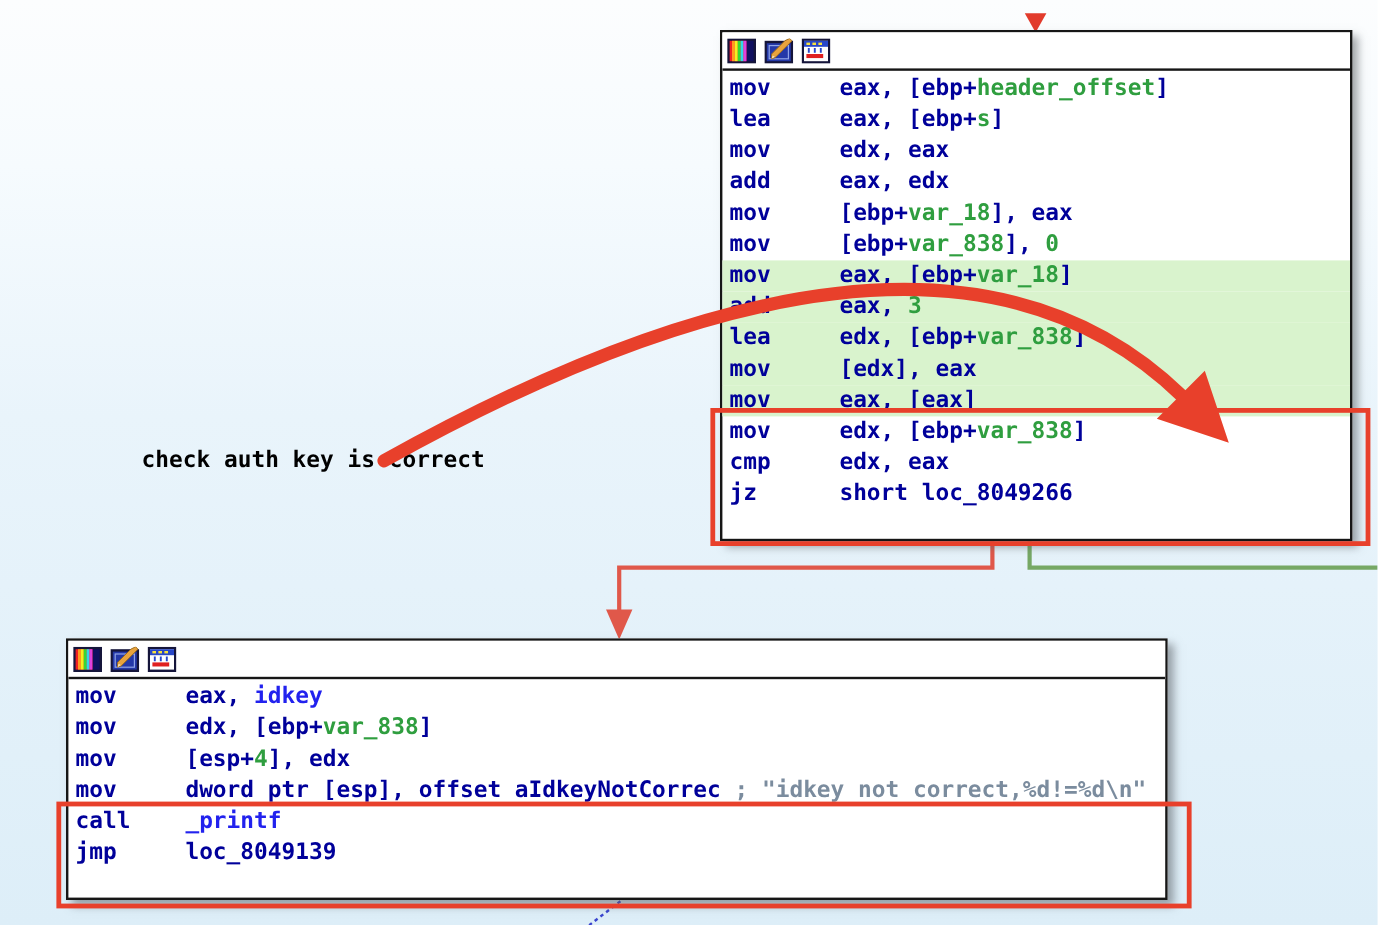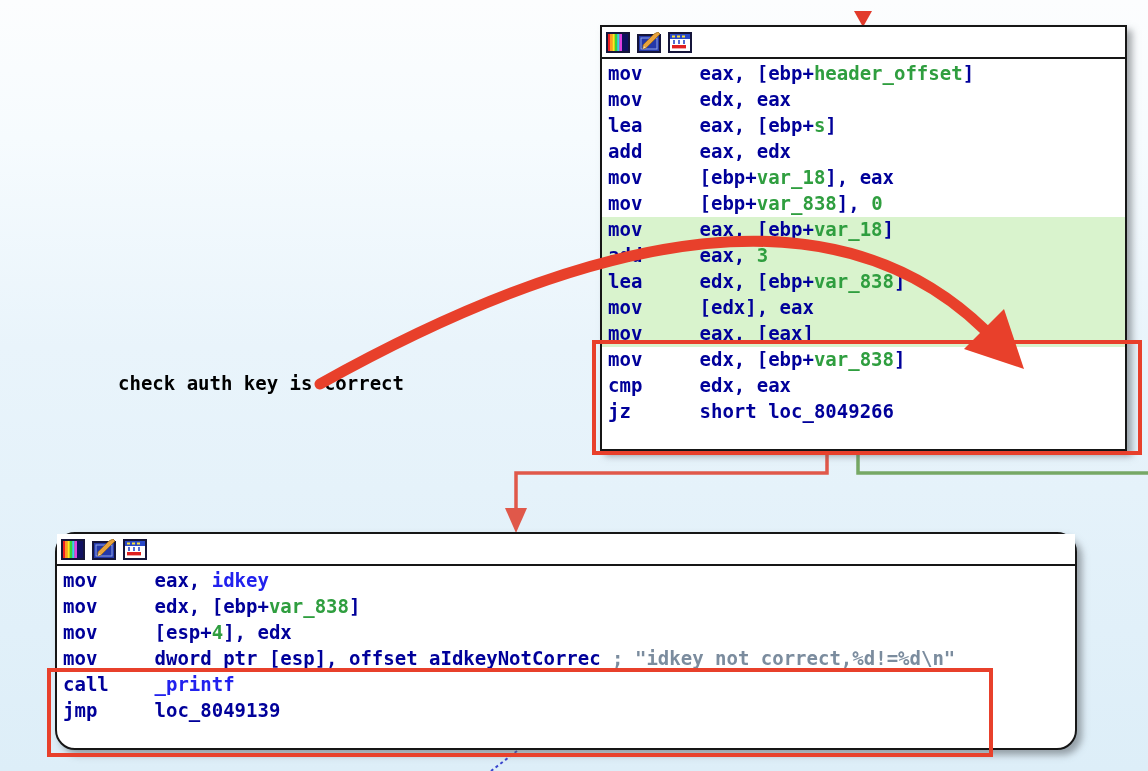--- a/index.html
+++ b/index.html
@@ -48,21 +48,21 @@
   
   #anno-label{
     position:absolute;left:118px;top:372px;
     font-size:19px;font-weight:bold;color:#000;
     white-space:pre;z-index:7;
   }
   
   #overlay{position:absolute;left:0;top:0;z-index:8;pointer-events:none;}
   #edges{position:absolute;left:0;top:0;z-index:2;pointer-events:none;}
   #blk-top{left:600px;top:25px;width:527px;height:426px;z-index:3;}
-  #blk-bottom{left:55px;top:532px;width:1022px;height:218px;z-index:3;border-radius:20px;}
+  #blk-bottom{left:55px;top:532px;width:918px;height:218px;z-index:3;}
   #anno-box-top{left:592px;top:340px;width:550px;height:115px;}
   #anno-box-bottom{left:47px;top:668px;width:946px;height:89px;}
 </style>
 </head>
 <body>
 
 <div id="stage">
 
   <svg id="edges" width="1148" height="771">
     <polygon points="854,11 872,11 863,27" fill="#e23b2c"></polygon>
@@ -100,22 +100,22 @@
           <rect x="4" y="3.5" width="3" height="2" fill="#f7e23c"></rect>
           <rect x="9" y="3.5" width="3" height="2" fill="#f7e23c"></rect>
           <rect x="14" y="3.5" width="3" height="2" fill="#f7e23c"></rect>
           <path d="M6 8 L6 12 M11 8 L11 12 M16 8 L16 12" stroke="#2847c8" stroke-width="1.6"></path>
           <rect x="4" y="13" width="14" height="3.4" fill="#e02020"></rect>
         </svg>
       </div>
     </div>
     <div class="code">
         <div class="asm-line"><span class="c-n">mov     eax, [ebp+</span><span class="c-g">header_offset</span><span class="c-n">]</span></div>
+        <div class="asm-line"><span class="c-n">lea     eax, [ebp+</span><span class="c-g">s</span><span class="c-n">]</span></div>
         <div class="asm-line"><span class="c-n">mov     edx, eax</span></div>
-        <div class="asm-line"><span class="c-n">lea     eax, [ebp+</span><span class="c-g">s</span><span class="c-n">]</span></div>
         <div class="asm-line"><span class="c-n">add     eax, edx</span></div>
         <div class="asm-line"><span class="c-n">mov     [ebp+</span><span class="c-g">var_18</span><span class="c-n">], eax</span></div>
         <div class="asm-line"><span class="c-n">mov     [ebp+</span><span class="c-g">var_838</span><span class="c-n">], </span><span class="c-g">0</span></div>
         <div class="asm-line hl"><span class="c-n">mov     eax, [ebp+</span><span class="c-g">var_18</span><span class="c-n">]</span></div>
         <div class="asm-line hl"><span class="c-n">add     eax, </span><span class="c-g">3</span></div>
         <div class="asm-line hl"><span class="c-n">lea     edx, [ebp+</span><span class="c-g">var_838</span><span class="c-n">]</span></div>
         <div class="asm-line hl"><span class="c-n">mov     [edx], eax</span></div>
         <div class="asm-line hl"><span class="c-n">mov     eax, [eax]</span></div>
         <div class="asm-line"><span class="c-n">mov     edx, [ebp+</span><span class="c-g">var_838</span><span class="c-n">]</span></div>
         <div class="asm-line"><span class="c-n">cmp     edx, eax</span></div>

